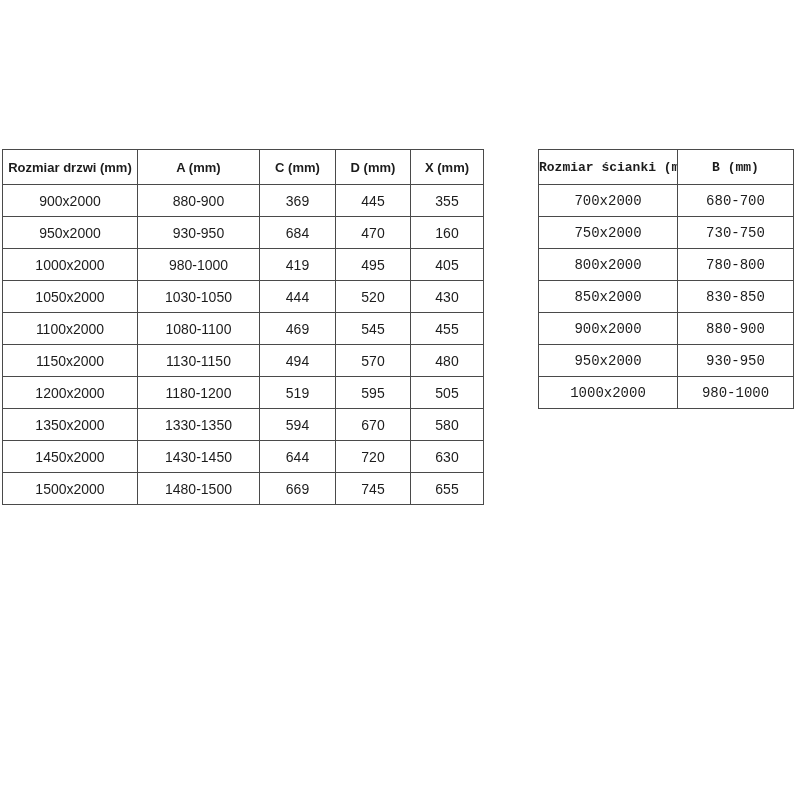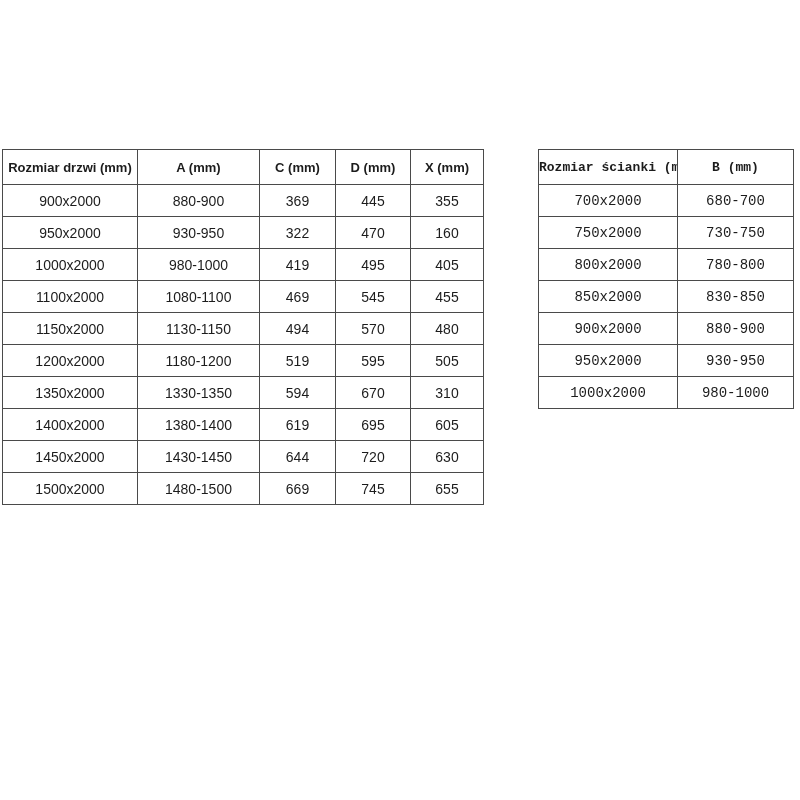--- a/index.html
+++ b/index.html
@@ -75,30 +75,37 @@
       <tr>
         <td>900x2000</td>
         <td>880-900</td>
         <td>369</td>
         <td>445</td>
         <td>355</td>
       </tr>
       <tr>
         <td>950x2000</td>
         <td>930-950</td>
-        <td>322</td>
+        <td>684</td>
         <td>470</td>
         <td>160</td>
       </tr>
       <tr>
         <td>1000x2000</td>
         <td>980-1000</td>
         <td>419</td>
         <td>495</td>
         <td>405</td>
+      </tr>
+      <tr>
+        <td>1050x2000</td>
+        <td>1030-1050</td>
+        <td>444</td>
+        <td>520</td>
+        <td>430</td>
       </tr>
       <tr>
         <td>1100x2000</td>
         <td>1080-1100</td>
         <td>469</td>
         <td>545</td>
         <td>455</td>
       </tr>
       <tr>
         <td>1150x2000</td>
@@ -112,28 +119,21 @@
         <td>1180-1200</td>
         <td>519</td>
         <td>595</td>
         <td>505</td>
       </tr>
       <tr>
         <td>1350x2000</td>
         <td>1330-1350</td>
         <td>594</td>
         <td>670</td>
-        <td>310</td>
-      </tr>
-      <tr>
-        <td>1400x2000</td>
-        <td>1380-1400</td>
-        <td>619</td>
-        <td>695</td>
-        <td>605</td>
+        <td>580</td>
       </tr>
       <tr>
         <td>1450x2000</td>
         <td>1430-1450</td>
         <td>644</td>
         <td>720</td>
         <td>630</td>
       </tr>
       <tr>
         <td>1500x2000</td>

